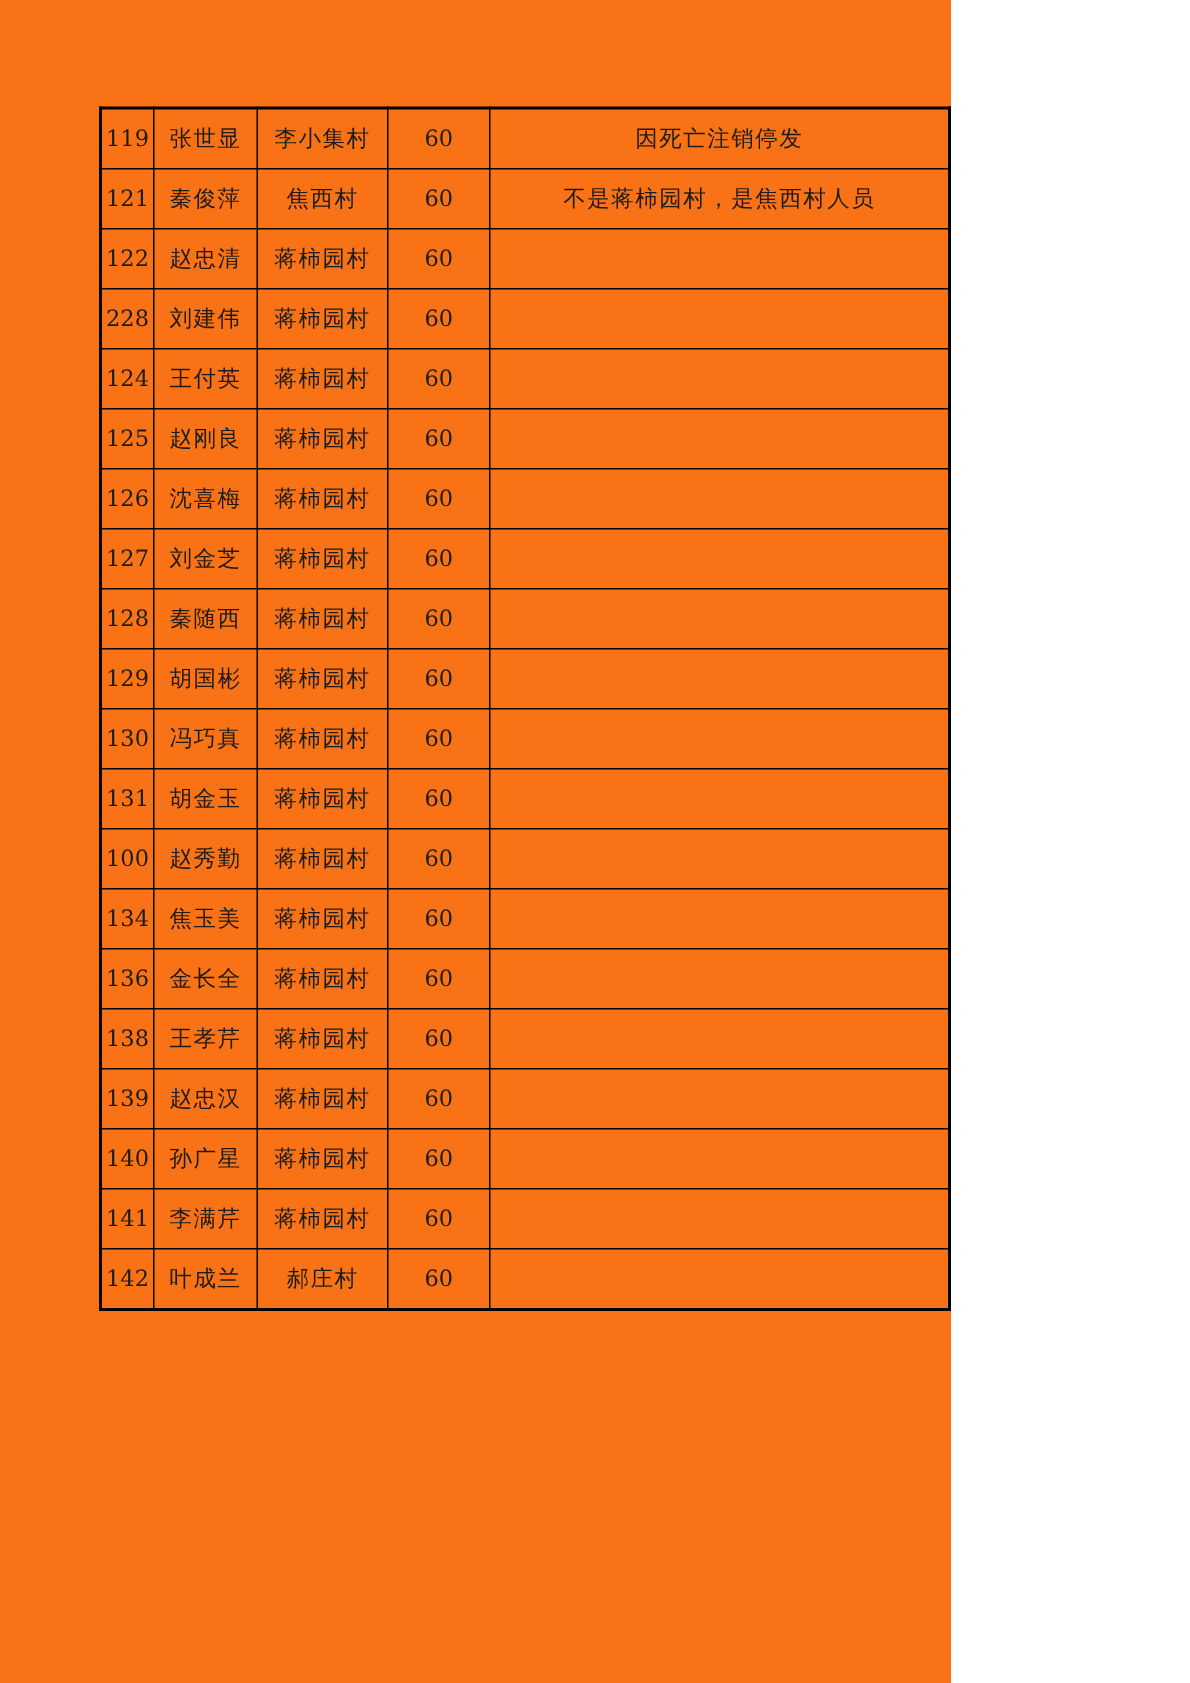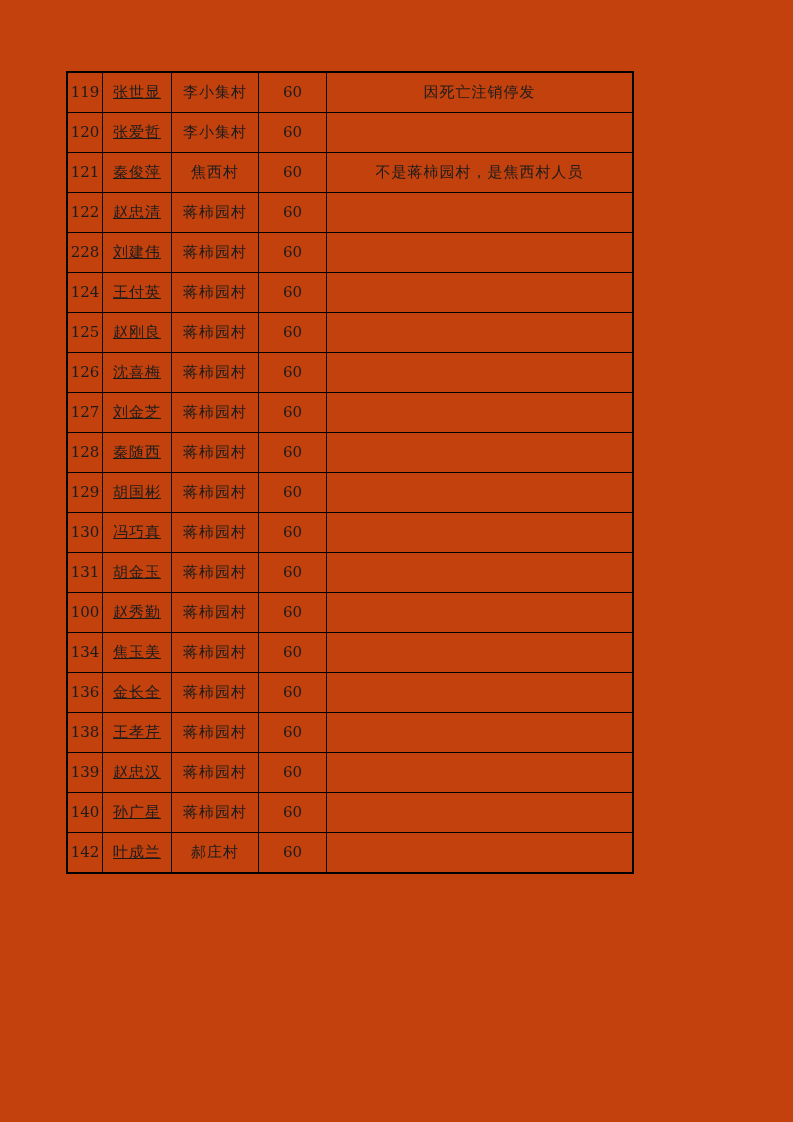--- a/index.html
+++ b/index.html
@@ -2,23 +2,23 @@
 <html><head>
 <meta charset="utf-8">
 <style>
   html, body {
     margin: 0;
     padding: 0;
     background: #ffffff;
   }
   .page {
     position: relative;
-    width: 793px;
+    width: 634px;
     height: 1122px;
-    background: #c2410c;
+    background: #f97316;
     overflow: hidden;
     font-family: "DejaVu Serif", "Liberation Serif", serif;
     color: #1c1c1c;
   }
   .roster-table-wrap {
     position: absolute;
     left: 66px;
     top: 71px;
   }
   table.roster {
@@ -32,45 +32,38 @@
     height: 39px;
     padding: 0 2px;
     text-align: center;
     vertical-align: middle;
     font-size: 15px;
     line-height: 1;
     overflow: hidden;
     white-space: nowrap;
   }
   td.col-no      { width: 30px;  letter-spacing: 0px; }
-  td.col-name    { width: 64px;  letter-spacing: 1px; text-decoration: underline; }
+  td.col-name    { width: 64px;  letter-spacing: 1px; }
   td.col-village { width: 82px;  letter-spacing: 1px; }
   td.col-amount  { width: 63px; }
   td.col-remark  { width: 301px; letter-spacing: 1px; }
 </style>
 </head>
 <body>
 
 <div class="page">
   <div class="roster-table-wrap">
     <table class="roster">
       <tbody>
           <tr>
             <td class="col-no">119</td>
             <td class="col-name">张世显</td>
             <td class="col-village">李小集村</td>
             <td class="col-amount">60</td>
             <td class="col-remark">因死亡注销停发</td>
-          </tr>
-          <tr>
-            <td class="col-no">120</td>
-            <td class="col-name">张爱哲</td>
-            <td class="col-village">李小集村</td>
-            <td class="col-amount">60</td>
-            <td class="col-remark"></td>
           </tr>
           <tr>
             <td class="col-no">121</td>
             <td class="col-name">秦俊萍</td>
             <td class="col-village">焦西村</td>
             <td class="col-amount">60</td>
             <td class="col-remark">不是蒋柿园村，是焦西村人员</td>
           </tr>
           <tr>
             <td class="col-no">122</td>
@@ -178,20 +171,27 @@
             <td class="col-remark"></td>
           </tr>
           <tr>
             <td class="col-no">140</td>
             <td class="col-name">孙广星</td>
             <td class="col-village">蒋柿园村</td>
             <td class="col-amount">60</td>
             <td class="col-remark"></td>
           </tr>
           <tr>
+            <td class="col-no">141</td>
+            <td class="col-name">李满芹</td>
+            <td class="col-village">蒋柿园村</td>
+            <td class="col-amount">60</td>
+            <td class="col-remark"></td>
+          </tr>
+          <tr>
             <td class="col-no">142</td>
             <td class="col-name">叶成兰</td>
             <td class="col-village">郝庄村</td>
             <td class="col-amount">60</td>
             <td class="col-remark"></td>
           </tr>
         </tbody>
     </table>
   </div>
 </div>

